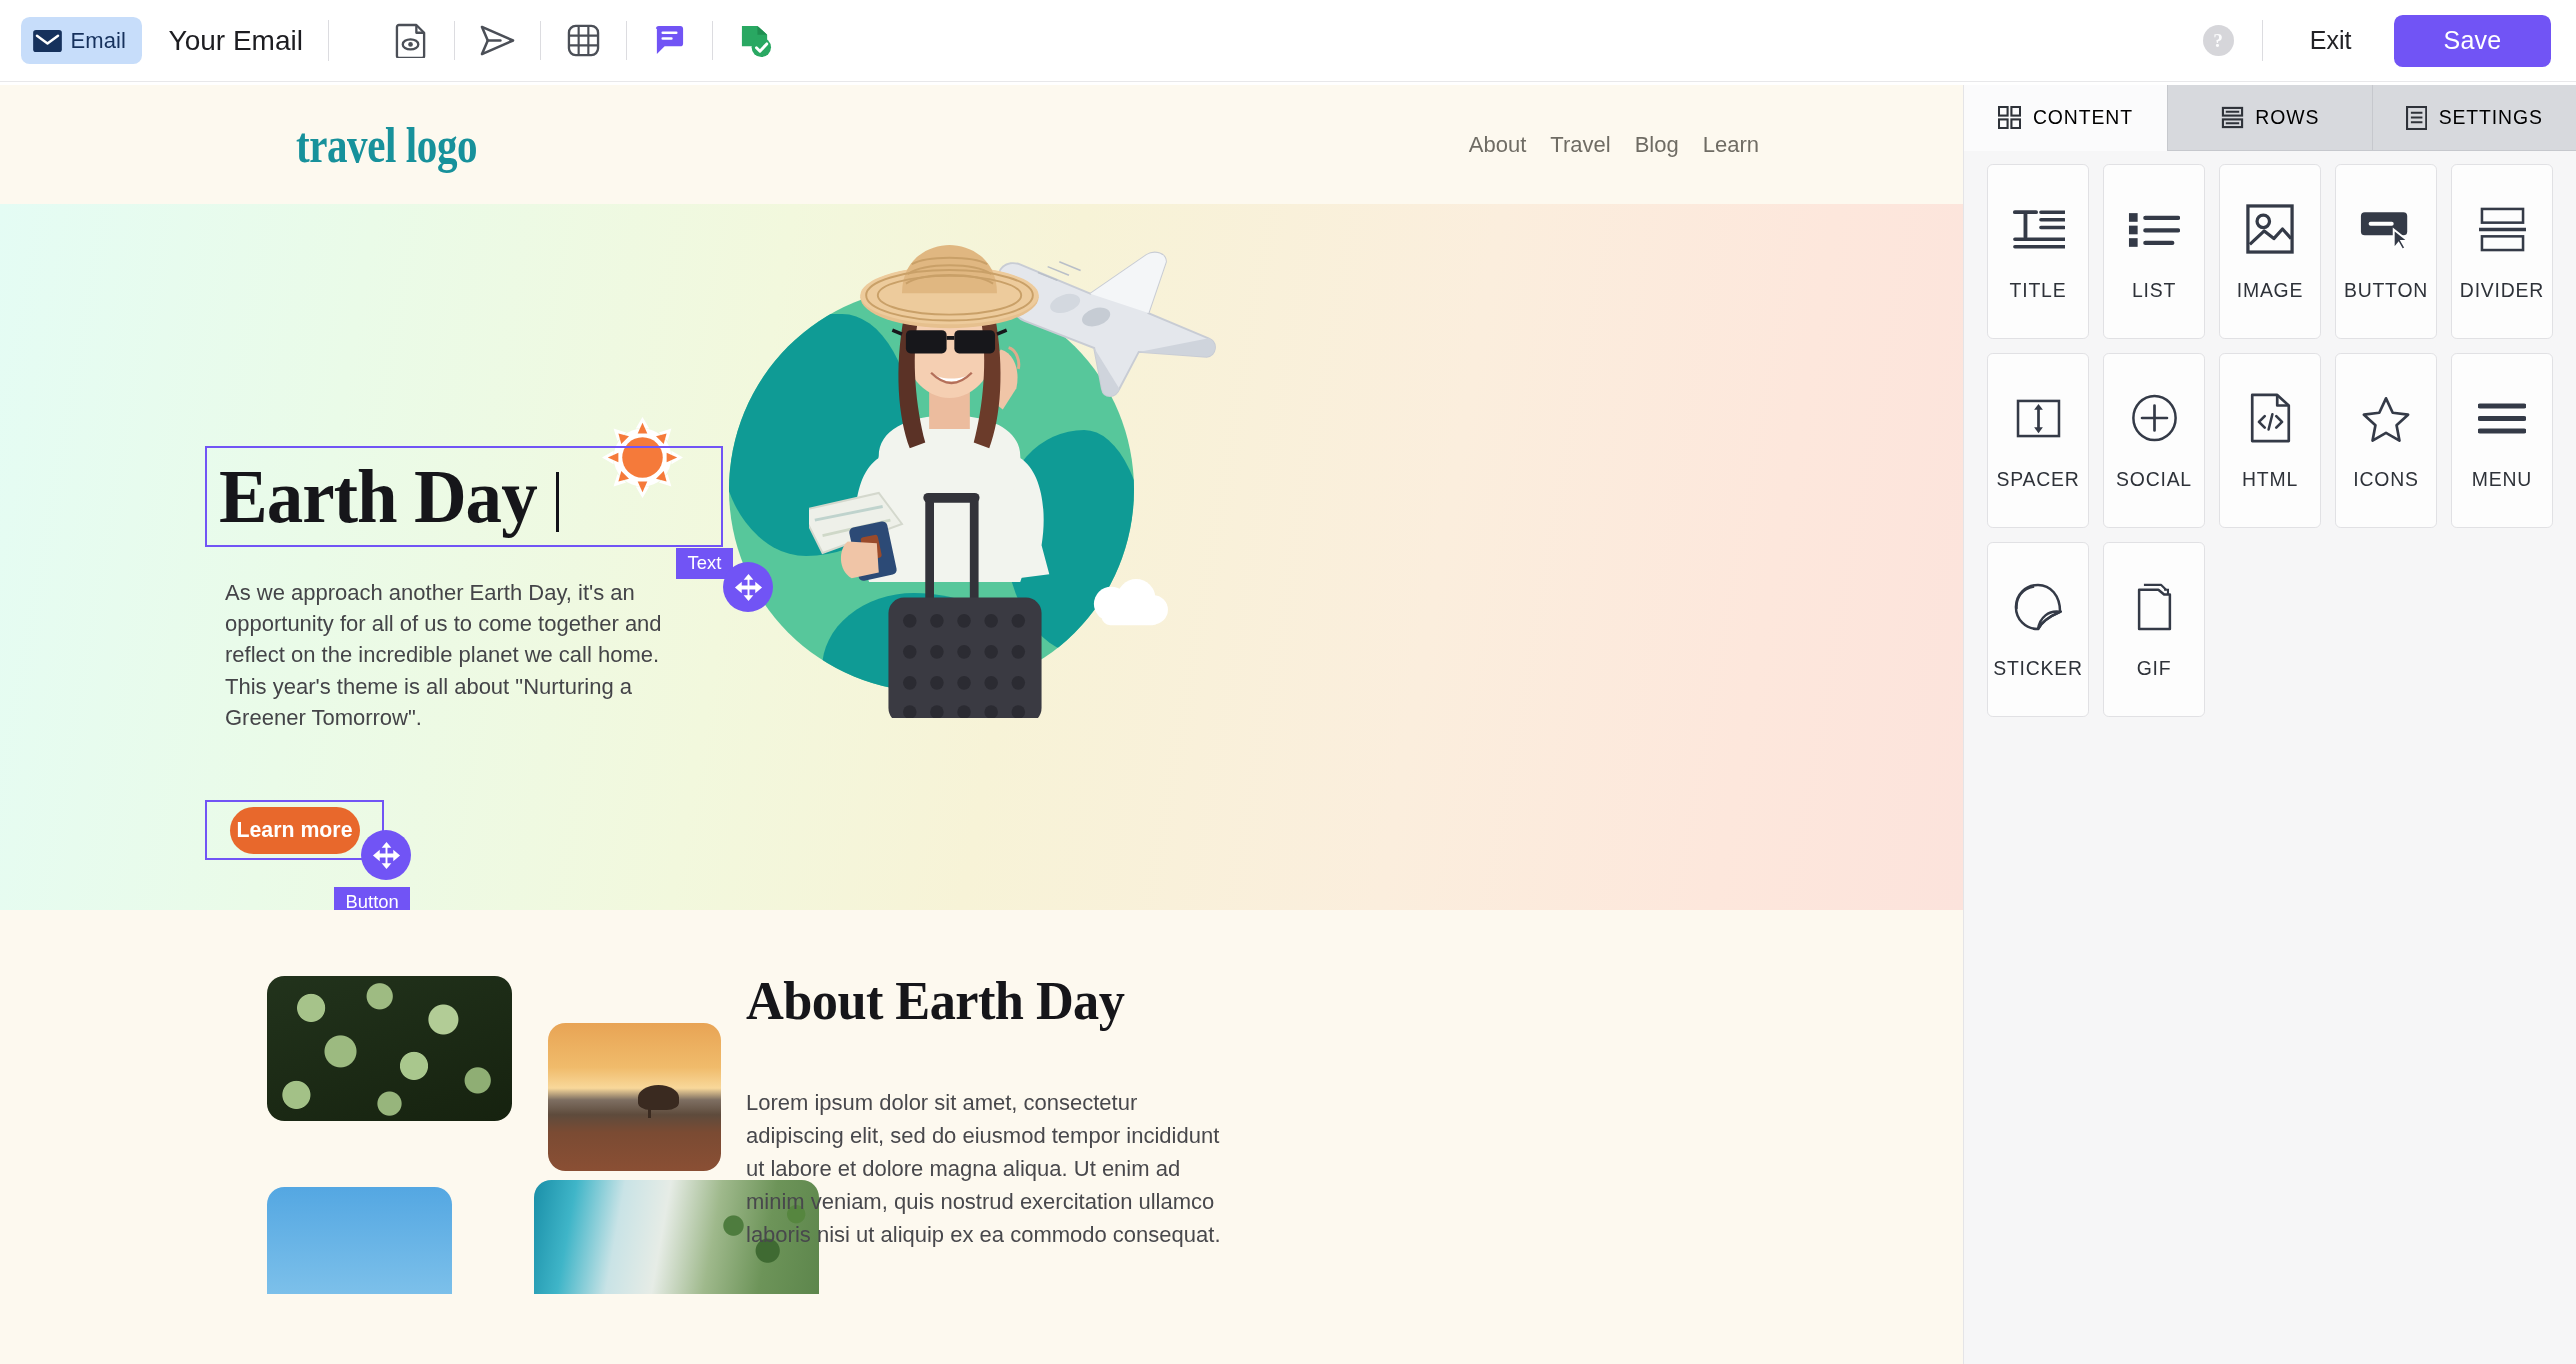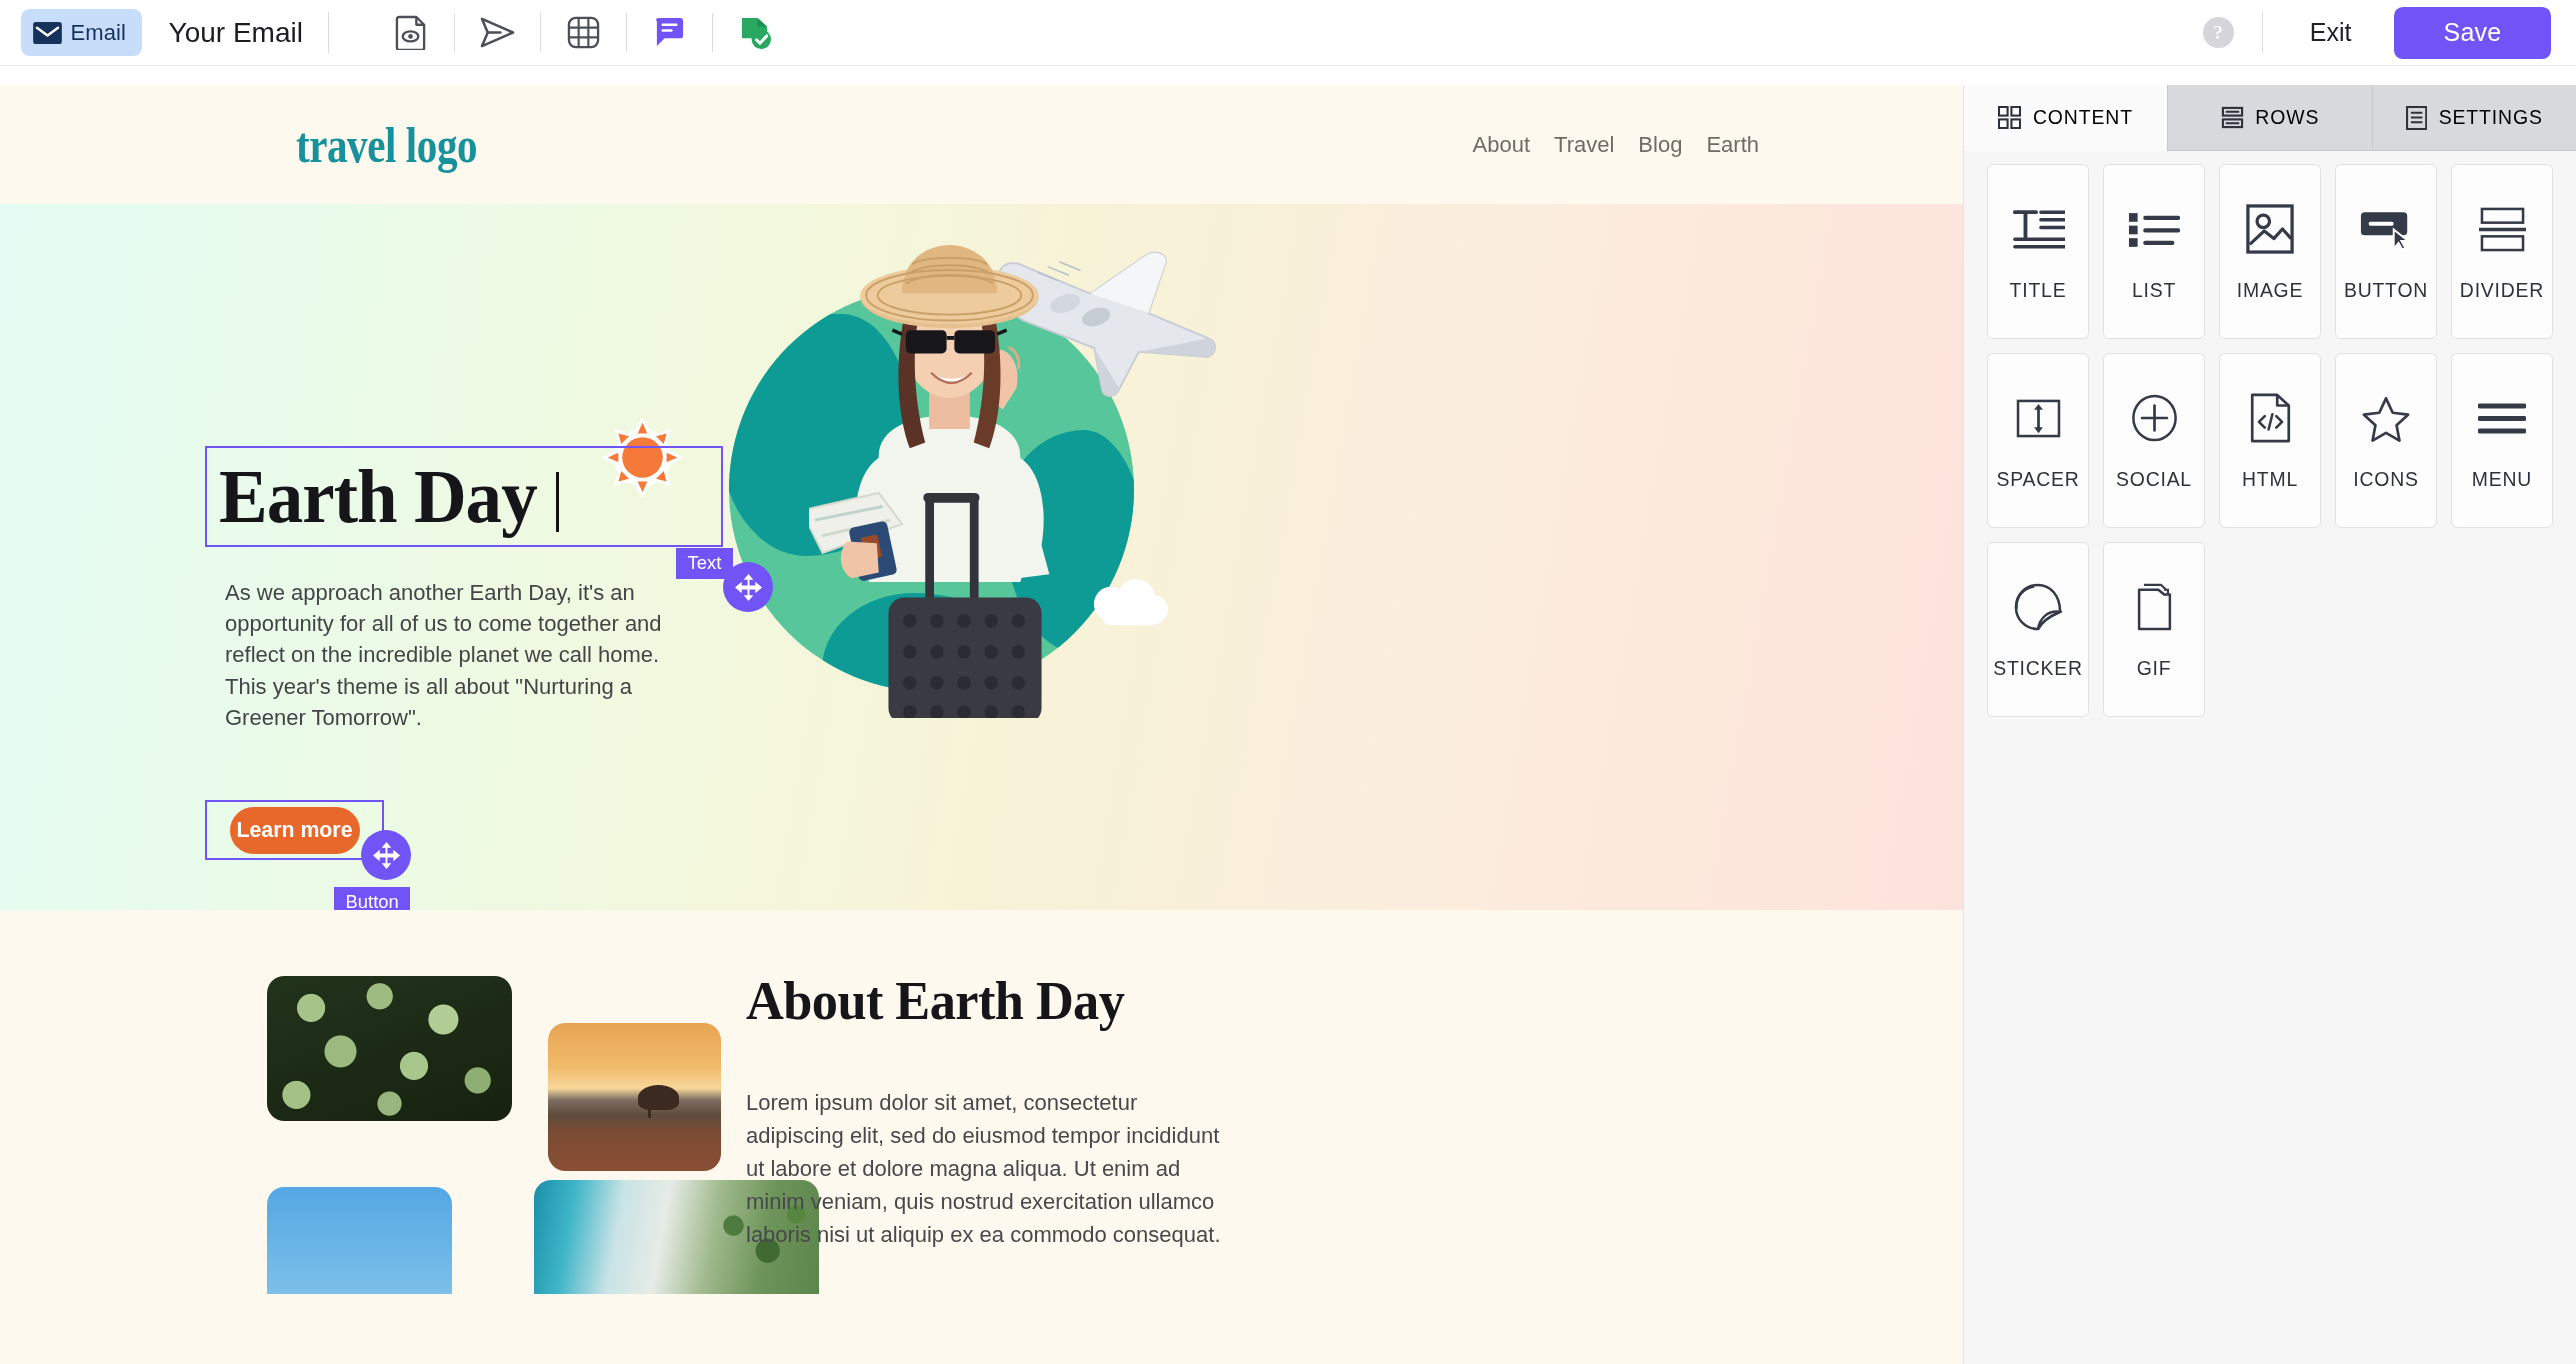--- a/index.html
+++ b/index.html
@@ -6,21 +6,21 @@
   html, body {
     width: 2576px; height: 1365px;
     overflow: hidden;
     font-family: "Liberation Sans", sans-serif;
     background: #ffffff;
   }
 
   
   .topbar {
     position: absolute; top: 0; left: 0;
-    width: 2576px; height: 66px;
+    width: 2576px; height: 82px;
     background: #ffffff;
     border-bottom: 1px solid #e8e8ea;
     display: flex; align-items: center;
   }
   .email-badge {
     margin-left: 21.3px;
     height: 47px;
     background: #c7ddfa;
     border-radius: 8.7px;
     display: flex; align-items: center;
@@ -369,21 +369,21 @@
 </div>
 
 <div class="canvas">
 
   <div class="email-header">
     <div class="logo">travel logo</div>
     <div class="nav">
       <a href="#">About</a>
       <a href="#">Travel</a>
       <a href="#">Blog</a>
-      <a href="#">Earth</a>
+      <a href="#">Learn</a>
     </div>
   </div>
 
   <div class="hero">
 
     <div class="illus">
       <div class="globe">
         <div class="globe-b3"></div>
       </div>
 

